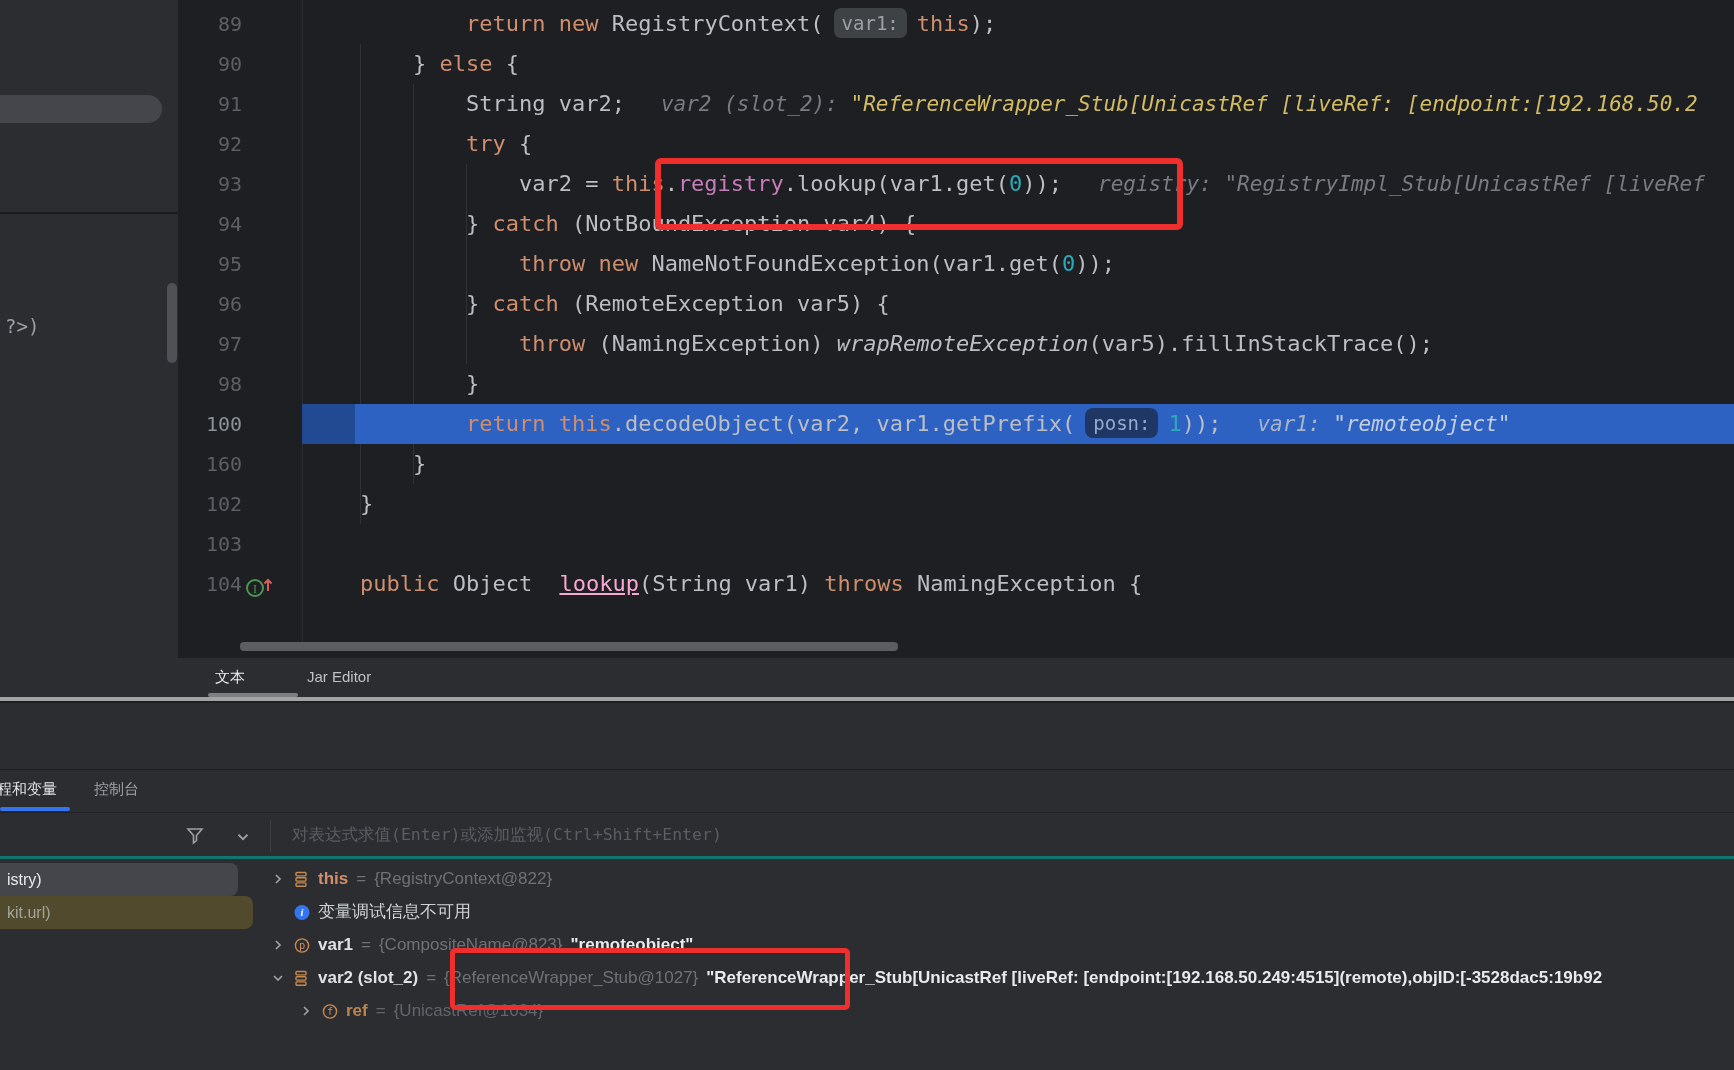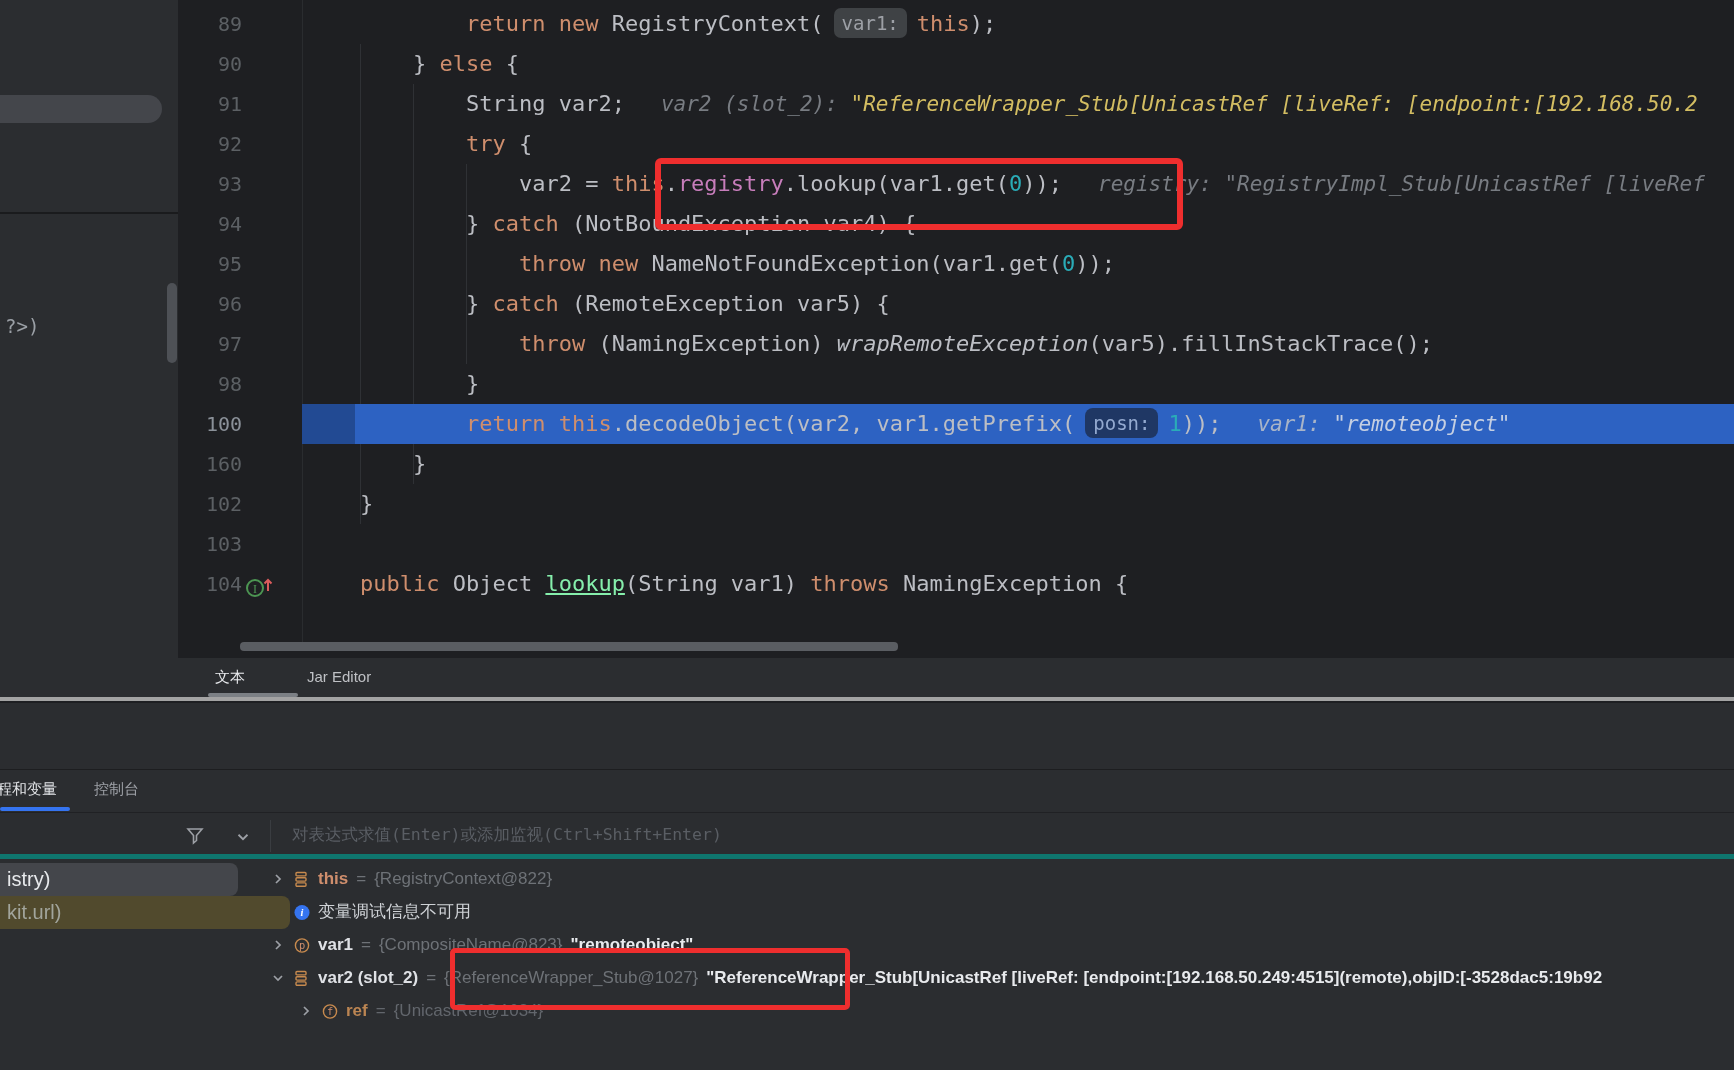--- a/index.html
+++ b/index.html
@@ -29,21 +29,21 @@
   .line-num {
     position:absolute; left:0; top:0; width:64px; text-align:right;
     font-size:20px; color:#5c6064;
   }
   .code-line.exec .line-num { color:#8b9199; }
   .tk-kw { color:#cf8e6d; }
   .tk-pl { color:#bcbec4; }
   .tk-fld { color:#c77dbb; }
   .tk-num { color:#2aacb8; }
   .tk-smi { color:#bcbec4; font-style:italic; }
-  .tk-mdecl { color:#86efac; text-decoration:underline; }
+  .tk-mdecl { color:#f9a8d4; text-decoration:underline;margin-left:14px; }
   .param-chip {
     display:inline-block; background:#3f4245; color:#9da0a6; border-radius:7px;
     padding:0 8px; margin:0 10px; font-size:19px; line-height:30px; vertical-align:1px;
   }
   .exec .param-chip { background:#1f3764; color:#93a9cf;border-radius:8px; }
   .hint { font-style:italic; margin-left:36px; font-size:21px; }
   .hint-lbl { color:#787c82; }
   .hint-val.yellow { color:#d3bd62; }
   .hint-val.gray { color:#787c82; }
   .exec .hint-lbl { color:#a8b4c8; }
@@ -57,29 +57,29 @@
   .view-tab.unsel { color:#bfc1c5; }
   .view-tab-underline { position:absolute; left:208px; top:35px; width:90px; height:4px; background:#7c8085; border-radius:2px; }
   
   .bottom { position:absolute; left:0; top:703px; width:1734px; height:367px; background:#2b2d30; }
   .b-div1 { position:absolute; left:0; top:66px; width:1734px; height:1px; background:#1d1e20; }
   .debug-tab { position:absolute; top:77px; font-size:15px; white-space:nowrap; }
   .debug-tab.sel { color:#e3e5e8; }
   .debug-tab.unsel { color:#9da0a6; }
   .debug-tab-underline { position:absolute; left:0; top:104px; width:70px; height:4px; background:#3574f0; border-radius:2px; }
   .b-div2 { position:absolute; left:0; top:109px; width:1734px; height:1px; background:#202124; }
-  .toolbar { position:absolute; left:0; top:110px; width:1734px; height:46px; border-bottom:5px solid #0f766e;text-align:right; }
+  .toolbar { position:absolute; left:0; top:110px; width:1734px; height:46px; border-bottom:3px solid #0f766e;text-align:right; }
   .funnel { position:absolute; left:184px; top:12px; }
   .tb-chevron { position:absolute; left:234px; top:15px; }
   .tb-vdiv { position:absolute; left:270px; top:7px; width:1px; height:32px; background:#3a3d41; }
   .watch-hint { position:absolute; left:292px; top:11px; font-family:"DejaVu Sans Mono",monospace; font-size:16.5px; color:#5a5e64; }
   
-  .frame-row { position:absolute; left:0; height:33px; line-height:33px; font-size:20px; padding-left:7px; border-radius:0 8px 8px 0; white-space:nowrap; }
+  .frame-row { position:absolute; left:0; height:33px; line-height:33px; font-size:16px; padding-left:7px; border-radius:0 8px 8px 0; white-space:nowrap; }
   .frame-row.selected { top:160px; width:238px; background:#44464b; color:#e8eaed; }
-  .frame-row.library  { top:193px; width:290px; background:#514a2d; color:#a2a59c; }
+  .frame-row.library  { top:193px; width:253px; background:#514a2d; color:#a2a59c; }
   
   .var-row { position:absolute; height:33px; display:flex; align-items:center; gap:8px; font-size:17px; white-space:nowrap; }
   .var-name { font-weight:bold; color:#dfe1e5; }
   .var-name.kwname { color:#cf8e6d; }
   .var-name.fldname { color:#bb8552; }
   .var-eq, .var-ref { color:#6e7277; }
   .var-val { font-weight:bold; color:#e8eaed; }
   .var-row.dim .var-eq, .var-row.dim .var-ref { color:#62666c; }
   .info-text { color:#cfd2d6; }
   .chev { width:16px; height:16px; display:inline-flex; }

